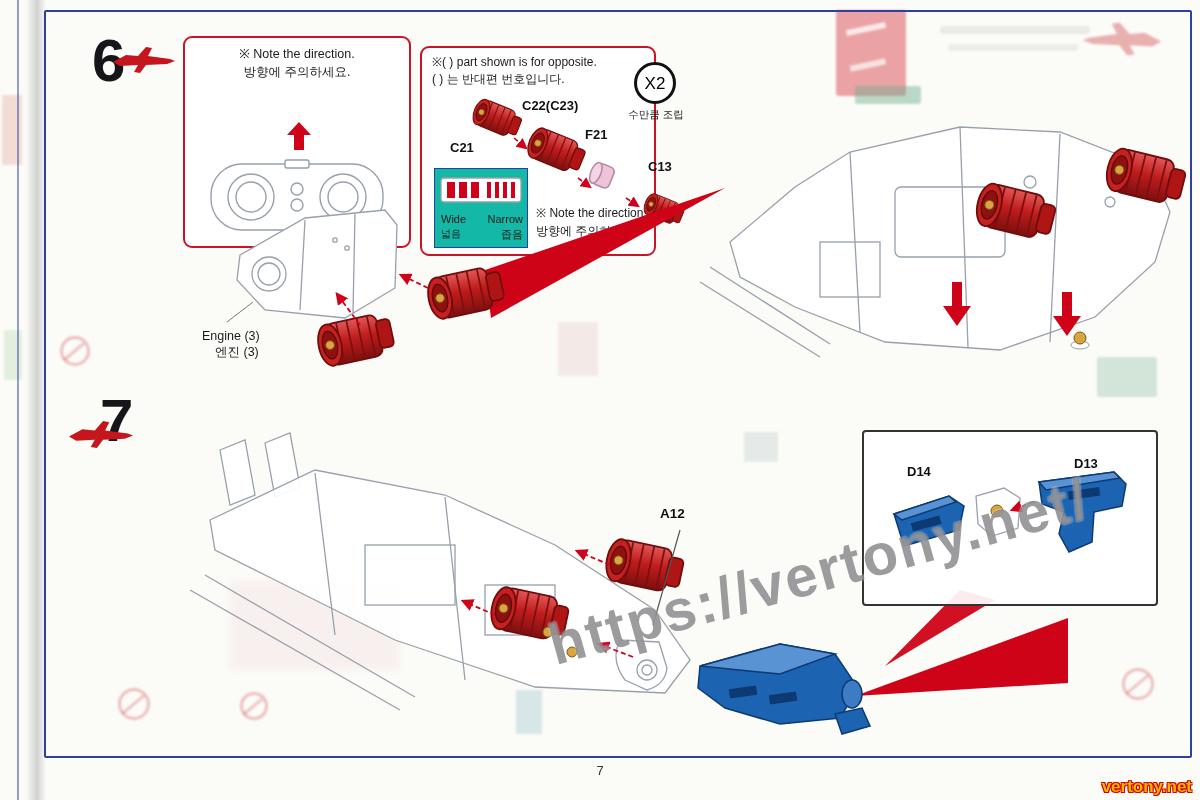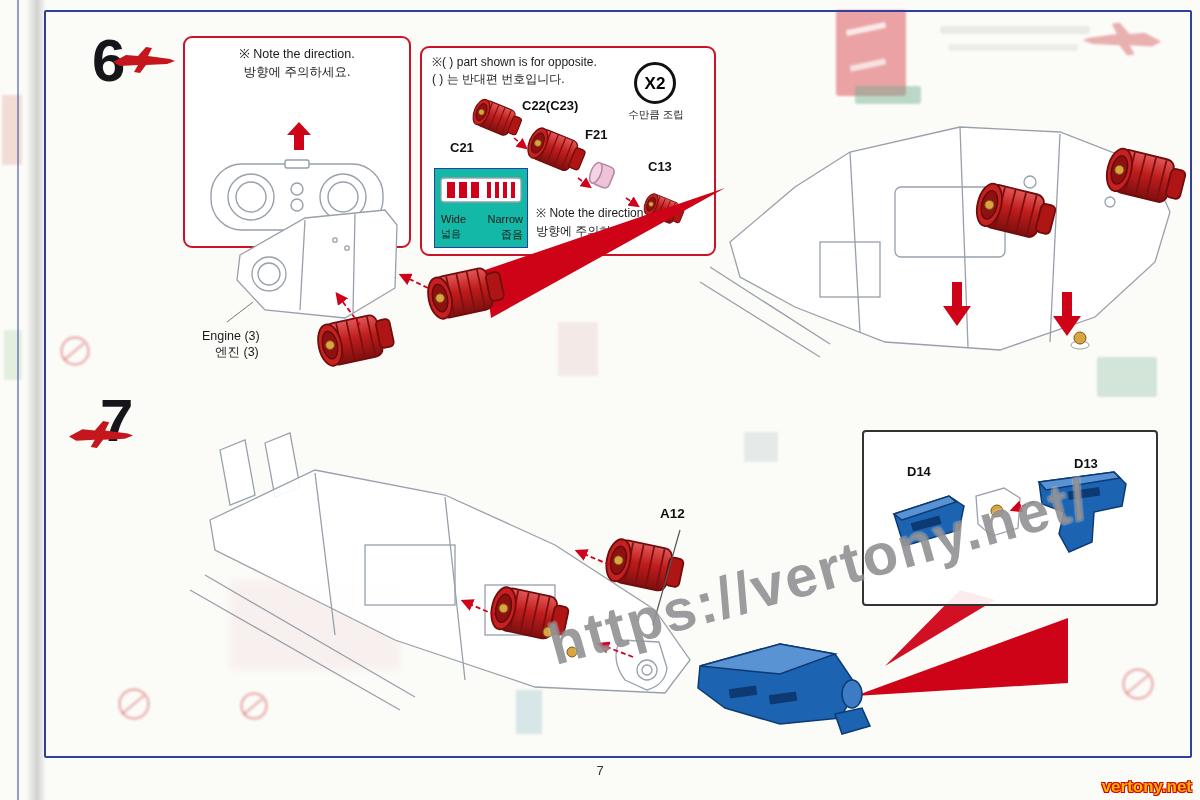--- a/index.html
+++ b/index.html
@@ -2,21 +2,21 @@
 <html><head>
 <meta charset="utf-8">
 <style>
   * { margin:0; padding:0; box-sizing:border-box; }
   html,body { width:1200px; height:800px; }
   body { font-family:"Liberation Sans", sans-serif; background:#e9e9e6; }
   .page { position:relative; width:1200px; height:800px; background:#fbfbf8; overflow:hidden; }
   .abs { position:absolute; }
   .t { position:absolute; color:#1b1b1b; font-size:12.5px; line-height:1.3; white-space:nowrap; }
   .tc { text-align:center; }
-  .bold { font-weight:bold; }
+  .bold { font-weight:normal; }
   .ghost { position:absolute; pointer-events:none; filter:blur(1px); }
   .redbox { position:absolute; border:2.5px solid #cc1326; border-radius:9px; background:rgba(255,255,255,0.93); }
   .plabel { position:absolute; font-weight:bold; font-size:13px; color:#101010; white-space:nowrap; }
   .stepnum { position:absolute; font-weight:800; font-size:60px; color:#15151a; letter-spacing:-1px; }
   .stamp { position:absolute; border-radius:50%; border:3px solid rgba(200,40,40,0.28); }
   .stamp::after { content:""; position:absolute; left:-2px; top:45%; width:110%; height:3px; background:rgba(200,40,40,0.25); transform:rotate(-40deg); }
   .watermark { position:absolute; left:550px; top:612px; transform:rotate(-15.5deg); transform-origin:0 50%;
                font-size:58px; font-weight:600; letter-spacing:2px; color:rgba(75,75,80,0.55);
                text-shadow:0 0 2px rgba(255,255,255,0.85); z-index:9; }
   .brand { position:absolute; right:8px; bottom:3px; font-weight:bold; font-size:17px; color:#f7b500;
@@ -96,21 +96,21 @@
           <circle cx="52" cy="45" r="15" fill="none"></circle>
         <circle cx="144" cy="45" r="23"></circle>
           <circle cx="144" cy="45" r="15" fill="none"></circle>
         <circle cx="98" cy="37" r="6" fill="none"></circle>
           <circle cx="98" cy="53" r="6" fill="none"></circle>
         <rect x="86" y="8" width="24" height="8" rx="2"></rect>
       </g>
     </svg>
   </div>
 
-  <div class="redbox" style="left:420px;top:46px;width:296px;height:210px;">
+  <div class="redbox" style="left:420px;top:46px;width:236px;height:210px;">
     <div class="t" style="left:10px;top:7px;font-size:12px;">※(    ) part shown is for opposite.</div>
     <div class="t" style="left:10px;top:24px;font-size:12px;">(    ) 는 반대편 번호입니다.</div>
 
     <div class="abs" style="left:212px;top:14px;width:42px;height:42px;border:3px solid #111;border-radius:50%;background:#fff;text-align:center;">
       <span class="bold" style="font-size:17px;line-height:37px;">X2</span>
     </div>
     <div class="t tc" style="left:198px;top:60px;width:72px;font-size:10.5px;">수만큼 조립</div>
 
     <svg class="abs linesvg" style="left:4px;top:44px;" width="288" height="162" viewBox="0 0 288 162">
       <g transform="translate(42,8) rotate(22 28 18)">

